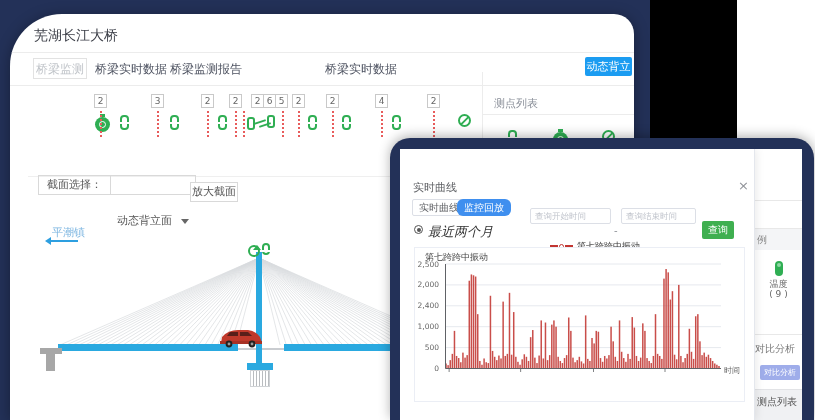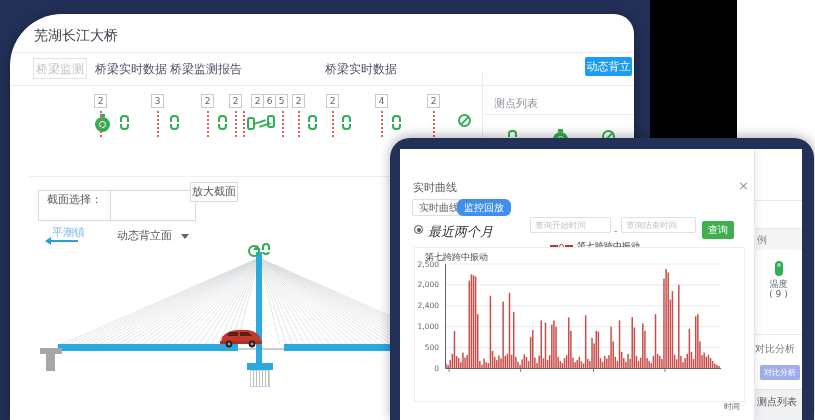--- a/index.html
+++ b/index.html
@@ -43,21 +43,21 @@
   .icon-bridge .l { position:absolute; width:8px; height:13px; border:2px solid #2fae53; border-radius:3px; }
   .icon-bridge .d { position:absolute; top:6px; width:12px; height:2px; background:#2fae53; }
 
   
   .panel-div-v { left:472px; top:58px; width:1px; height:68px; background:#ececec; }
   .panel-title { left:484px; top:82px; font-size:11px; color:#8a8f99; }
   .panel-hdiv { left:472px; top:100px; width:152px; height:1px; background:#ececec; }
 
   
   .sec-div { left:18px; top:162px; width:450px; height:1px; background:#efefef; }
-  .sel-group { left:28px; top:176px; height:31px; border:1px solid #d9d9d9; display:flex; }
+  .sel-group { left:28px; top:161px; height:20px; border:1px solid #d9d9d9; display:flex; }
   .sel-label { padding:0 8px; font-size:11px; color:#555; line-height:18px; border-right:1px solid #d9d9d9; }
   .sel-value { position:relative; width:84px; padding:0 6px; font-size:11px; color:#555; line-height:18px; cursor:pointer;margin-top:36px; }
   .caret { position:absolute; right:6px; top:7px; width:0; height:0;
            border-left:4px solid transparent; border-right:4px solid transparent; border-top:5px solid #666; }
   .btn-zoomsec { left:180px; top:168px; width:48px; height:20px; border:1px solid #d9d9d9; background:#fff;
            font-size:11px; color:#555; text-align:center; line-height:18px; cursor:pointer; }
 
   
   .loc-label { left:42px; top:211px; font-size:11px; color:#7ab4e0; }
   .loc-arrow { left:40px; top:226px; width:28px; height:2px; background:#2d9fe0; }
@@ -103,42 +103,42 @@
             border-right:1px solid #e4e7ed; box-shadow:2px 0 8px rgba(0,0,0,.08); }
   .dlg-title { left:13px; top:31px; font-size:11px; color:#606266; }
   .dlg-close { left:338px; top:29px; font-size:13px; color:#909399; cursor:pointer; }
   .dlg-tab1 { left:12px; top:50px; height:17px; padding:0 6px; border:1px solid #dcdfe6; border-radius:2px;
             font-size:10px; color:#606266; line-height:15px; background:#fff; cursor:pointer; }
   .dlg-tab2 { left:57px; top:50px; height:17px; padding:0 7px; border-radius:6px; background:#3f8fef;
             font-size:10px; color:#fff; line-height:17px; cursor:pointer; }
   .radio { left:14px; top:76px; width:9px; height:9px; border-radius:50%; border:1px solid #555; }
   .radio::after { content:""; position:absolute; left:1.5px; top:1.5px; width:4px; height:4px; border-radius:50%; background:#555; }
   .radio-lbl { left:28px; top:74px; font-size:13px; color:#333;font-style:italic; }
-  .inp { position:absolute; top:68px; height:16px; border:1px solid #dcdfe6; border-radius:2px;
+  .inp { position:absolute; top:59px; height:16px; border:1px solid #dcdfe6; border-radius:2px;
          font-size:8.5px; color:#606266; padding:5px 4px; font-family:inherit; }
   .inp::placeholder { color:#c0c4cc; }
   .inp1 { left:130px; width:81px; }
   .sep { left:214px; top:76px; font-size:10px; color:#909399; }
   .inp2 { left:221px; width:75px; }
   .btn-query { left:302px; top:72px; width:32px; height:18px; background:#3faf50; border-radius:2px;
          color:#fff; font-size:10px; text-align:center; line-height:18px; cursor:pointer; }
   .legend-row { left:150px; top:92px; height:10px; display:flex; align-items:center; }
   .legend-row .seg { width:8px; height:2px; background:#c23531; }
   .legend-row .dot { width:5px; height:5px; border:1.5px solid #c23531; border-radius:50%; background:#fff; margin:0 1px; }
   .legend-row .txt { margin-left:4px; font-size:9px; color:#333; }
 
   
   .card { left:14px; top:98px; width:331px; height:155px; border:1px solid #ebeef5; background:#fff; }
   .chart-title { left:10px; top:3px; font-size:9px; color:#444; }
   .plot { left:29px; top:14px; width:277px; height:111px; }
   .ylabels { left:0; top:14px; width:26px; height:111px; }
   .ylabel { position:absolute; right:2px; width:24px; text-align:right; font-size:7.5px; color:#666; }
   .xlabels { left:29px; top:124px; width:277px; height:12px; }
   .xlabel { position:absolute; width:74px; text-align:center; font-size:6.8px; color:#666; white-space:nowrap; }
-  .xaxis-name { left:309px; top:117px; font-size:8px; color:#666;margin-top:36px; }
+  .xaxis-name { left:309px; top:117px; font-size:8px; color:#666; }
 </style>
 </head>
 <body>
 
 <div class="stage">
 
   <div class="abs black-block"></div>
   <div class="abs right-window"></div>
 
   <div class="abs w2">

